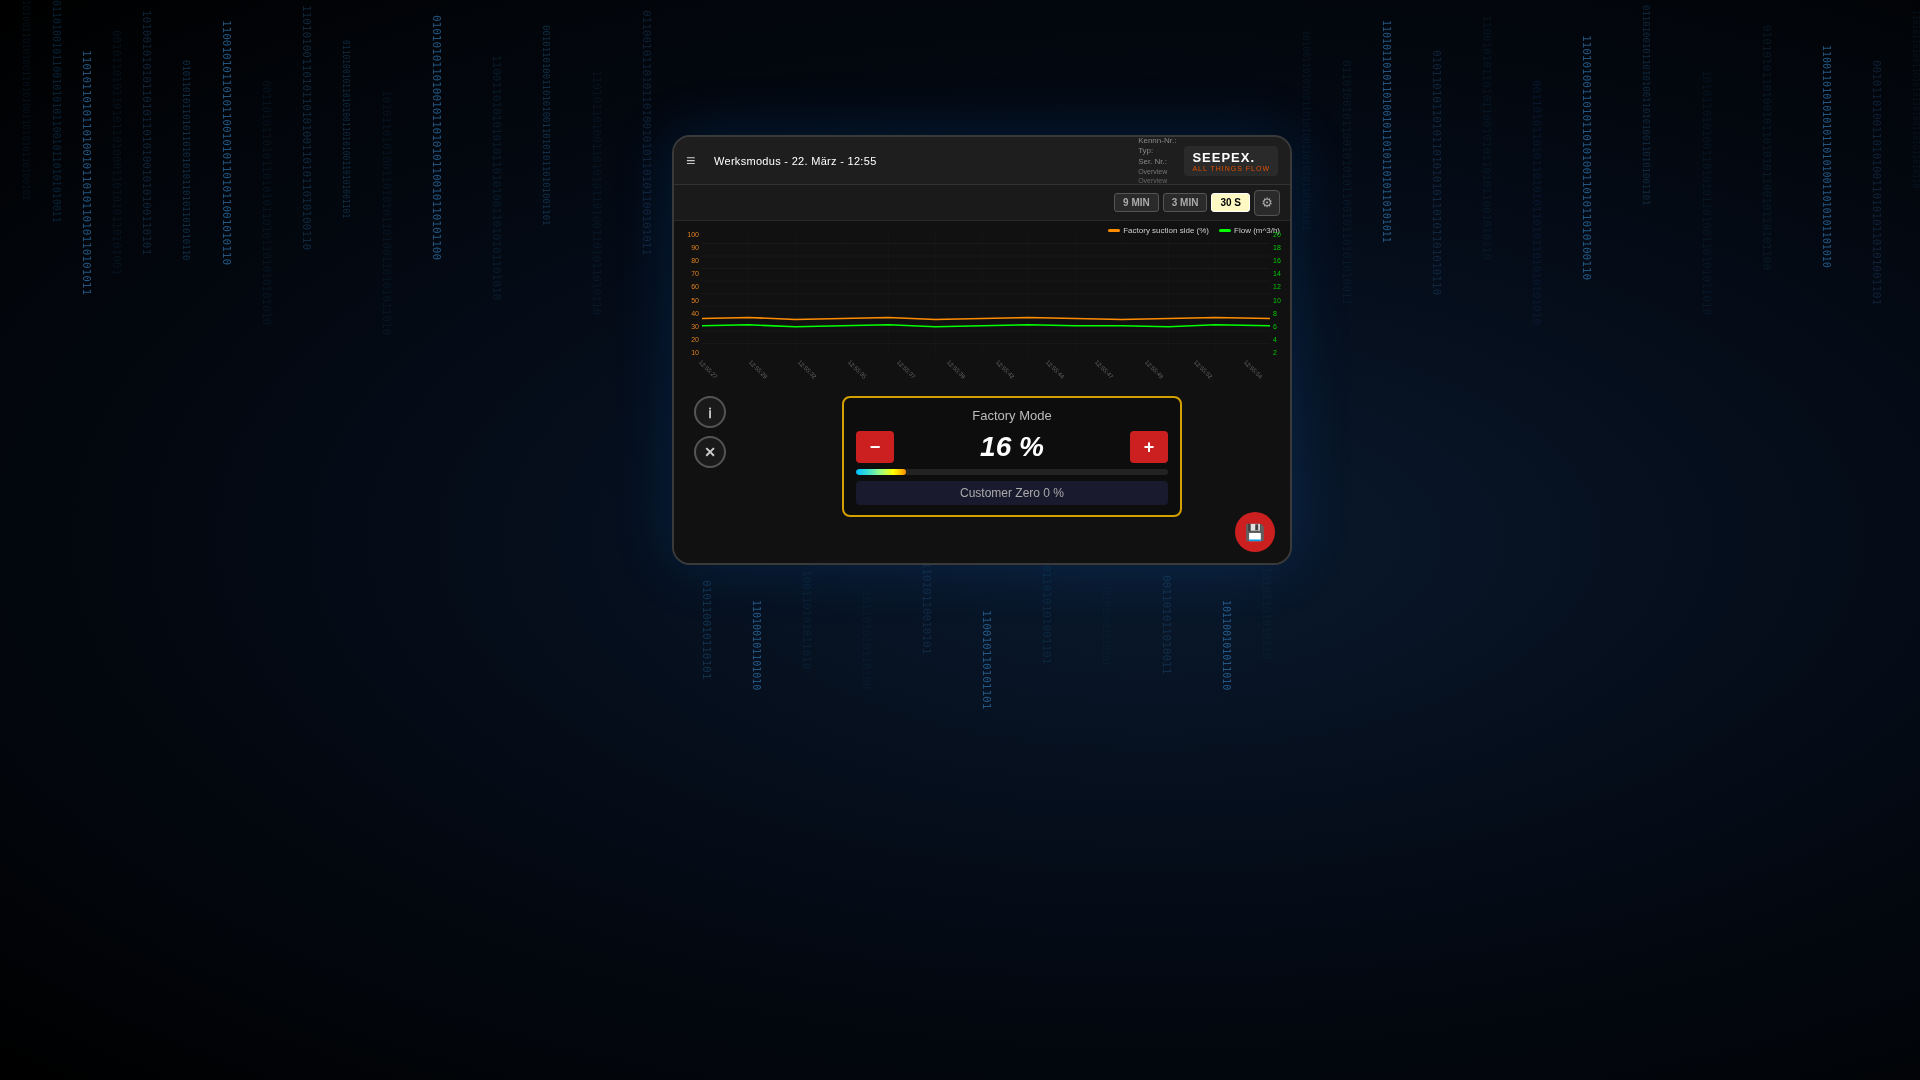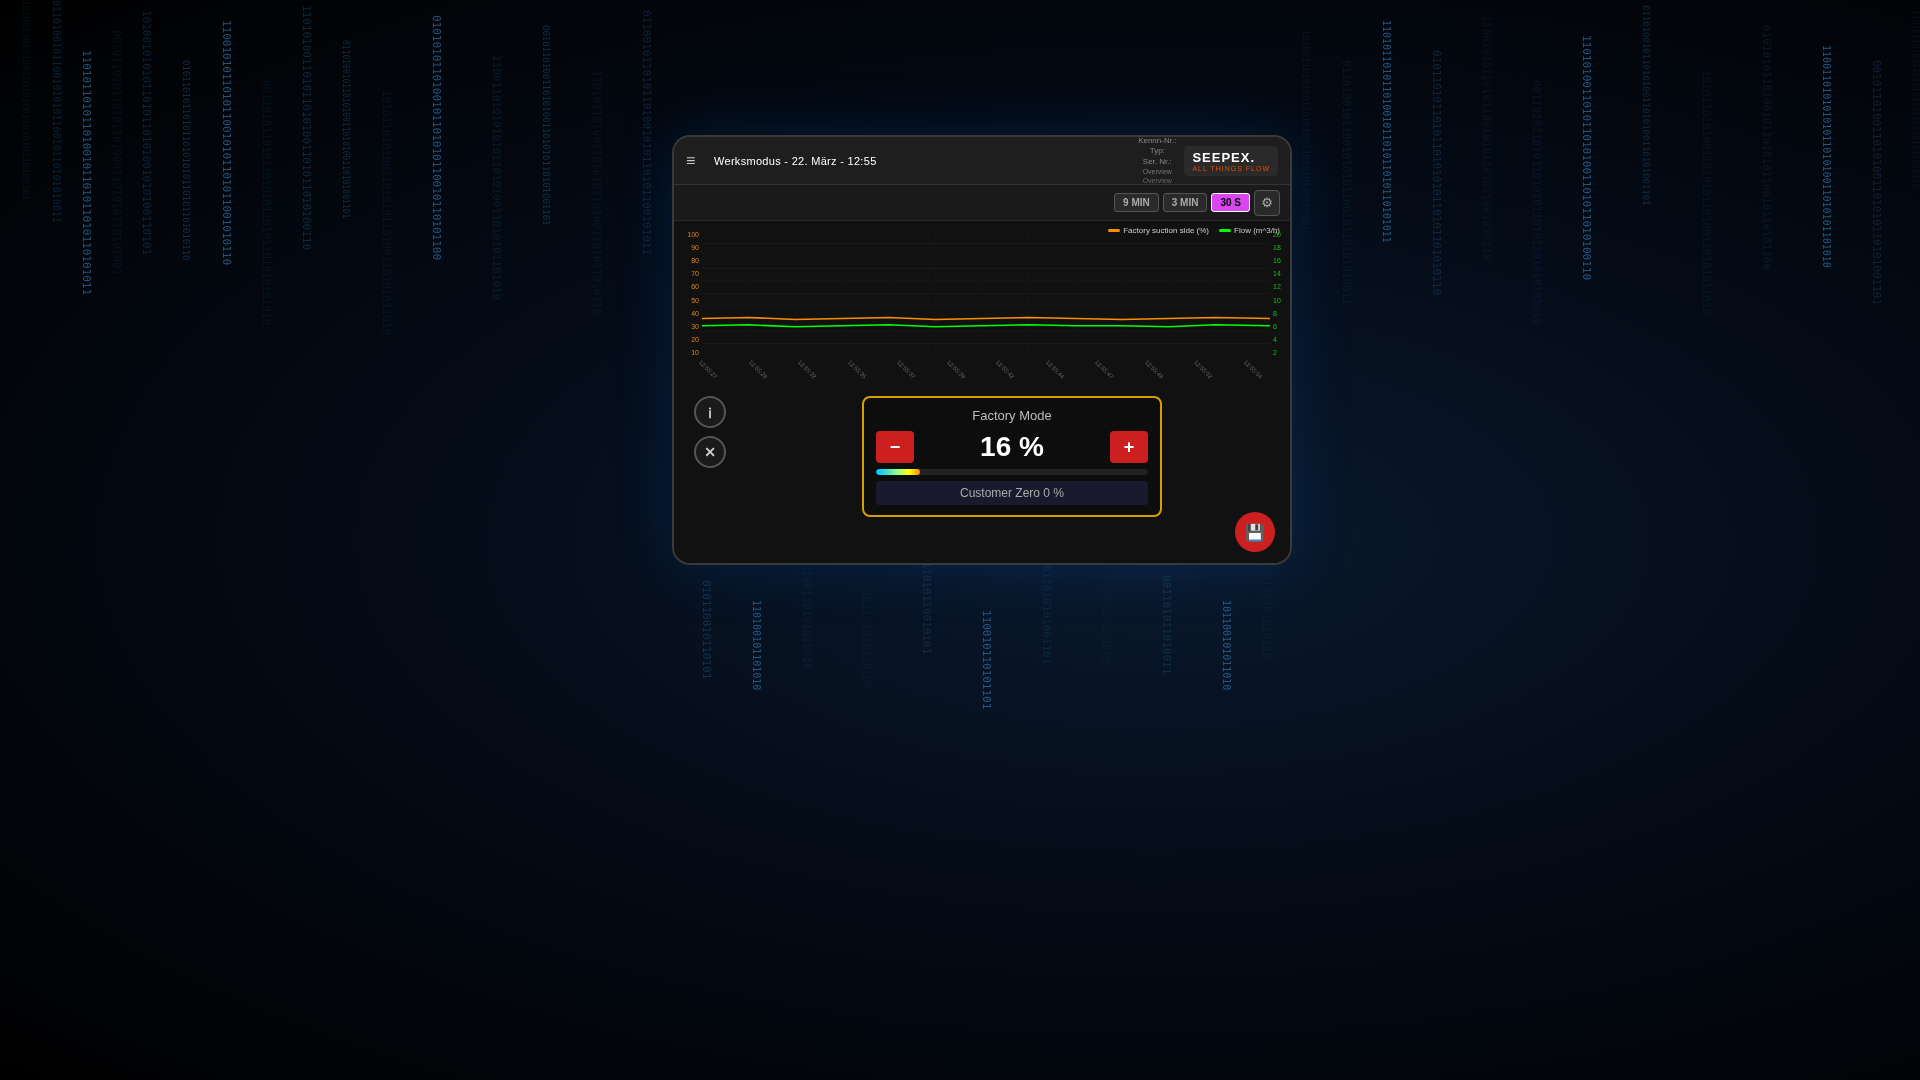--- a/index.html
+++ b/index.html
@@ -79,21 +79,21 @@
       font-size: 11px;
       font-weight: 400;
       letter-spacing: 0.3px;
     }
     .header-right {
       display: flex;
       align-items: center;
       gap: 8px;
     }
     .device-info {
-      text-align: center;
+      text-align: left;
       font-size: 8px;
       color: #888;
       line-height: 1.3;
     }
     .seepex-logo-container {
       background: #2a2a2a;
       padding: 4px 8px;
       border-radius: 4px;
     }
     .seepex-logo {
@@ -124,21 +124,21 @@
       padding: 3px 8px;
       font-size: 10px;
       font-weight: bold;
       border-radius: 3px;
       cursor: pointer;
       border: 1px solid #555;
       background: #2a2a2a;
       color: #aaa;
     }
     .time-btn.active {
-      background: #d946ef;
+      background: #fef9c3;
       color: #000;
       border-color: #fff;
     }
     .settings-btn {
       width: 26px;
       height: 26px;
       border-radius: 4px;
       background: #2a2a2a;
       border: 1px solid #555;
       color: #aaa;
@@ -266,21 +266,21 @@
       cursor: pointer;
       font-size: 14px;
       font-weight: bold;
     }
 
     
     .factory-panel {
       border: 2px solid #d4a000;
       border-radius: 8px;
       background: #0d0d0d;
-      width: 300px;
+      width: 340px;
       padding: 10px 12px 10px;
       margin-left: 60px;
     }
     .factory-title {
       text-align: center;
       color: #bbb;
       font-size: 13px;
       font-weight: 500;
       margin-bottom: 8px;
     }
@@ -304,20 +304,21 @@
       color: #fff;
     }
     .ctrl-btn.minus { background: #cc2020; }
     .ctrl-btn.plus { background: #cc2020; }
     .factory-value {
       flex: 1;
       text-align: center;
       color: #fff;
       font-size: 28px;
       font-weight: bold;
+      font-style: italic;
     }
     .factory-bar {
       height: 6px;
       background: #222;
       border-radius: 3px;
       margin-bottom: 6px;
       overflow: hidden;
     }
     .factory-bar-fill {
       height: 100%;

